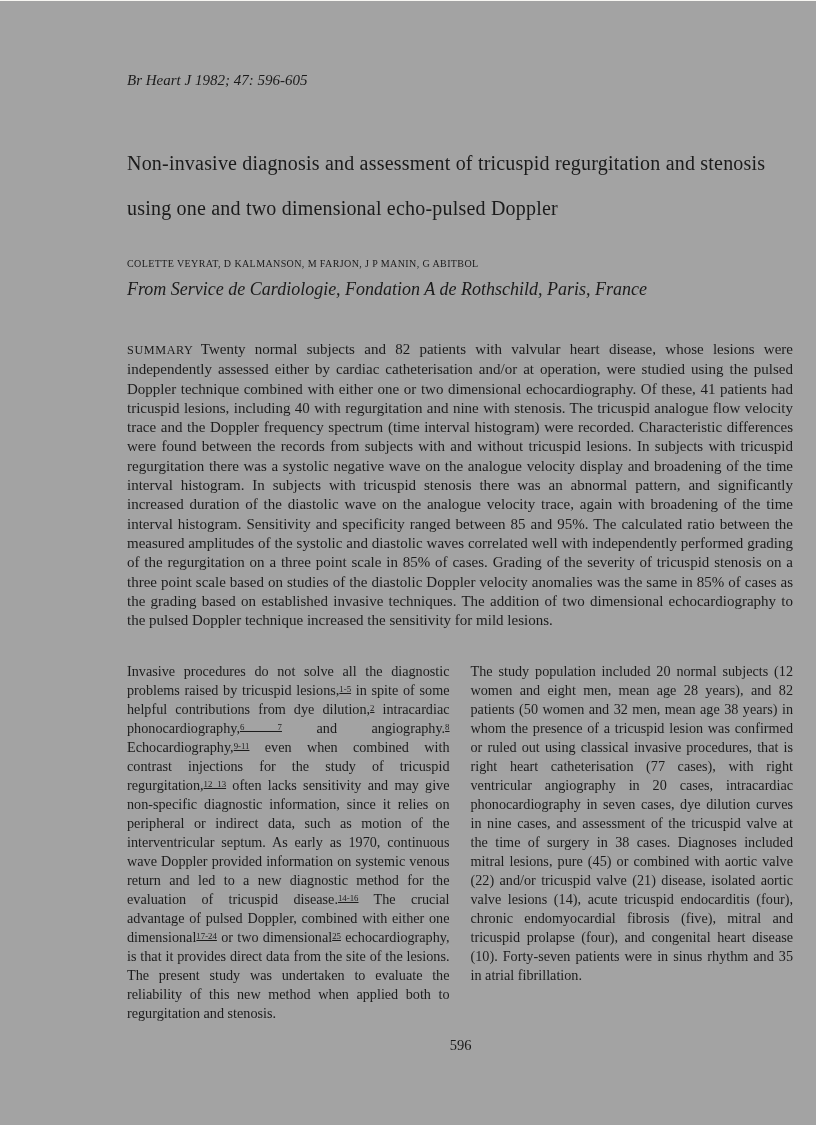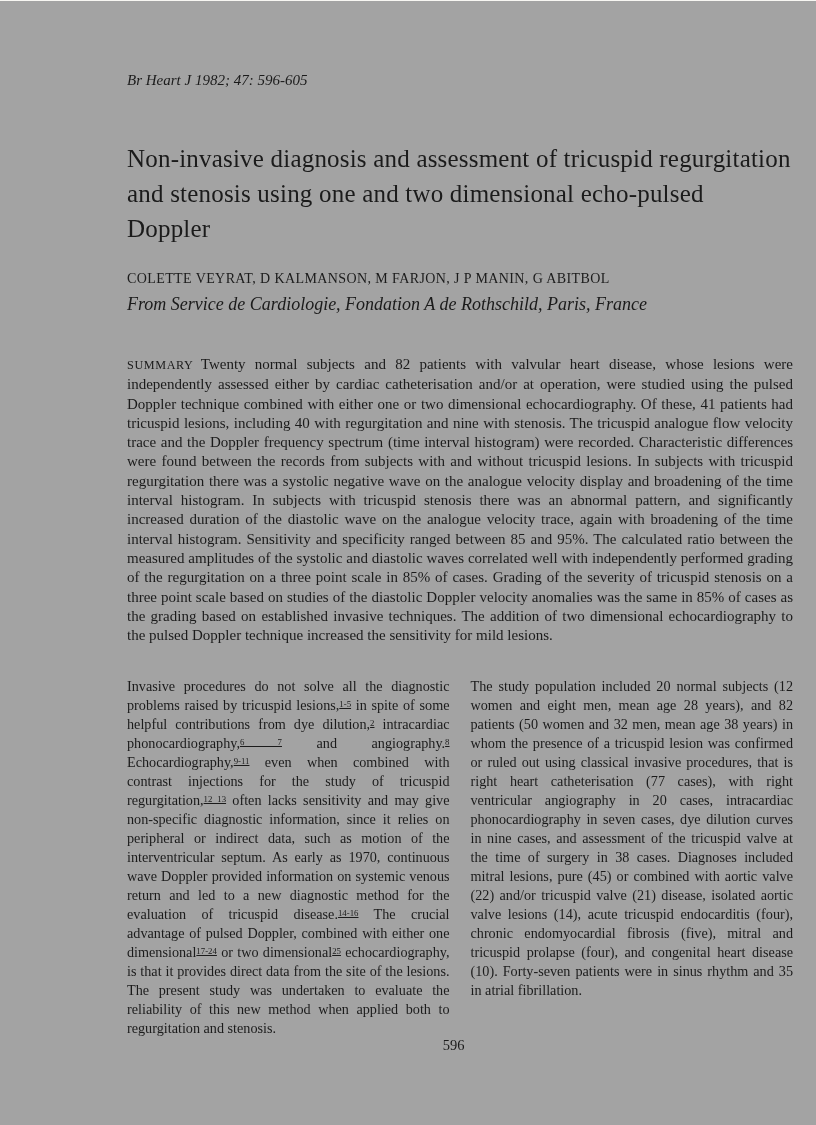--- a/index.html
+++ b/index.html
@@ -22,29 +22,29 @@
   .citation {
     font-style: italic;
     font-size: 15px;
     line-height: 18px;
   }
   .citation .cit-rest {
     font-style: italic;
   }
   .article-title {
     margin: 52px 0 0 0;
-    font-size: 25px;
+    font-size: 20px;
     font-weight: normal;
-    line-height: 35px;
+    line-height: 45px;
     letter-spacing: 0.2px;
     font-family: Liberation Serif, serif;
   }
   .authors {
     margin-top: 24px;
-    font-size: 14px;
+    font-size: 10px;
     letter-spacing: 0.4px;
     line-height: 18px;
   }
   .affiliation {
     margin-top: 7px;
     font-style: italic;
     font-size: 18px;
     line-height: 18px;
   }
   .summary {
@@ -87,21 +87,21 @@
     font-weight: bold;
     line-height: 19px;
   }
   .accepted-note {
     margin-top: 16px;
     font-size: 11px;
     line-height: 13px;
   }
   .page-number {
     position: absolute;
-    left: 120px;
+    left: 127px;
     width: 667px;
     top: 1036px;
     text-align: center;
     font-size: 14.5px;
   }
 </style>
 </head>
 <body>
 
 <div class="page">

